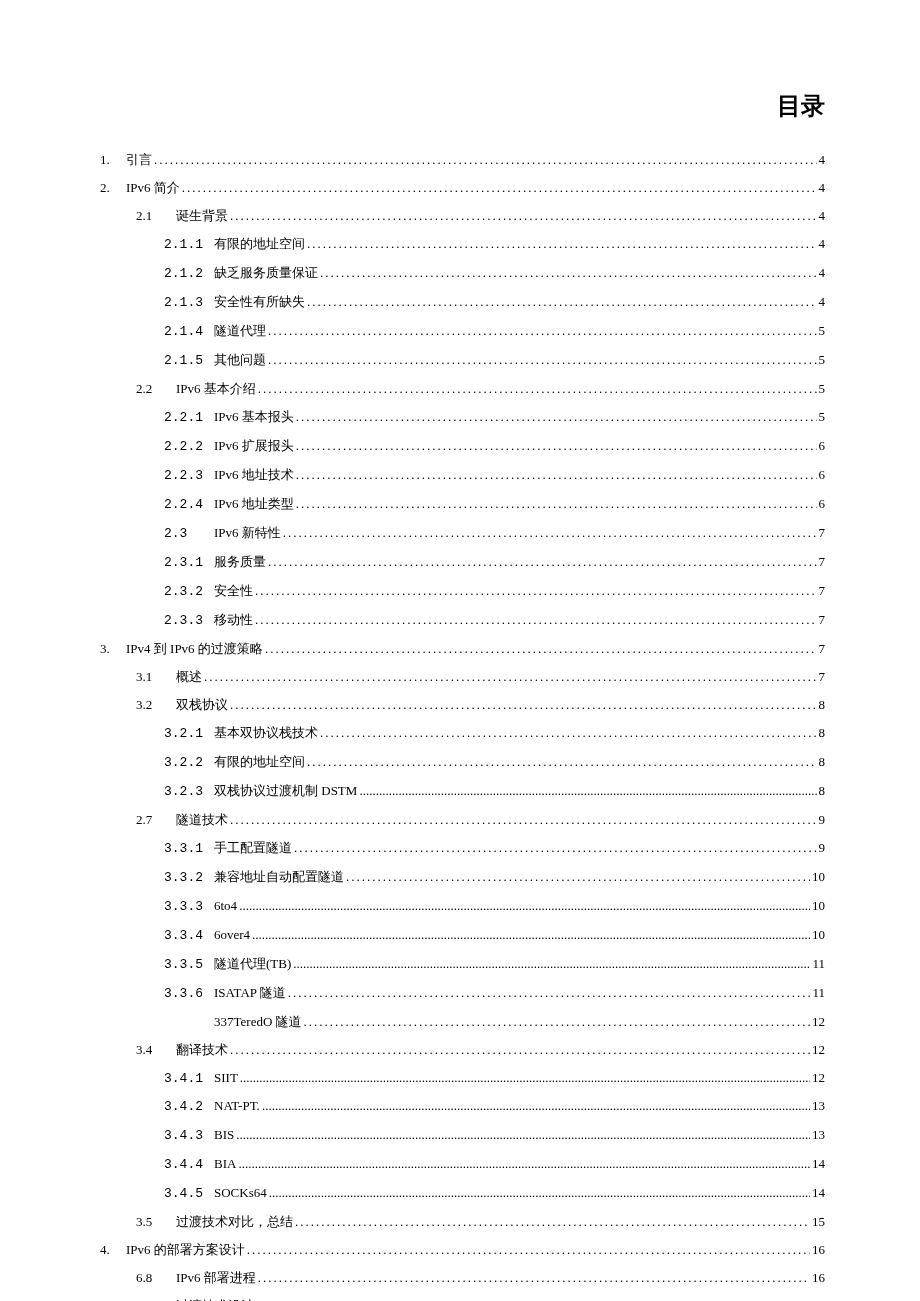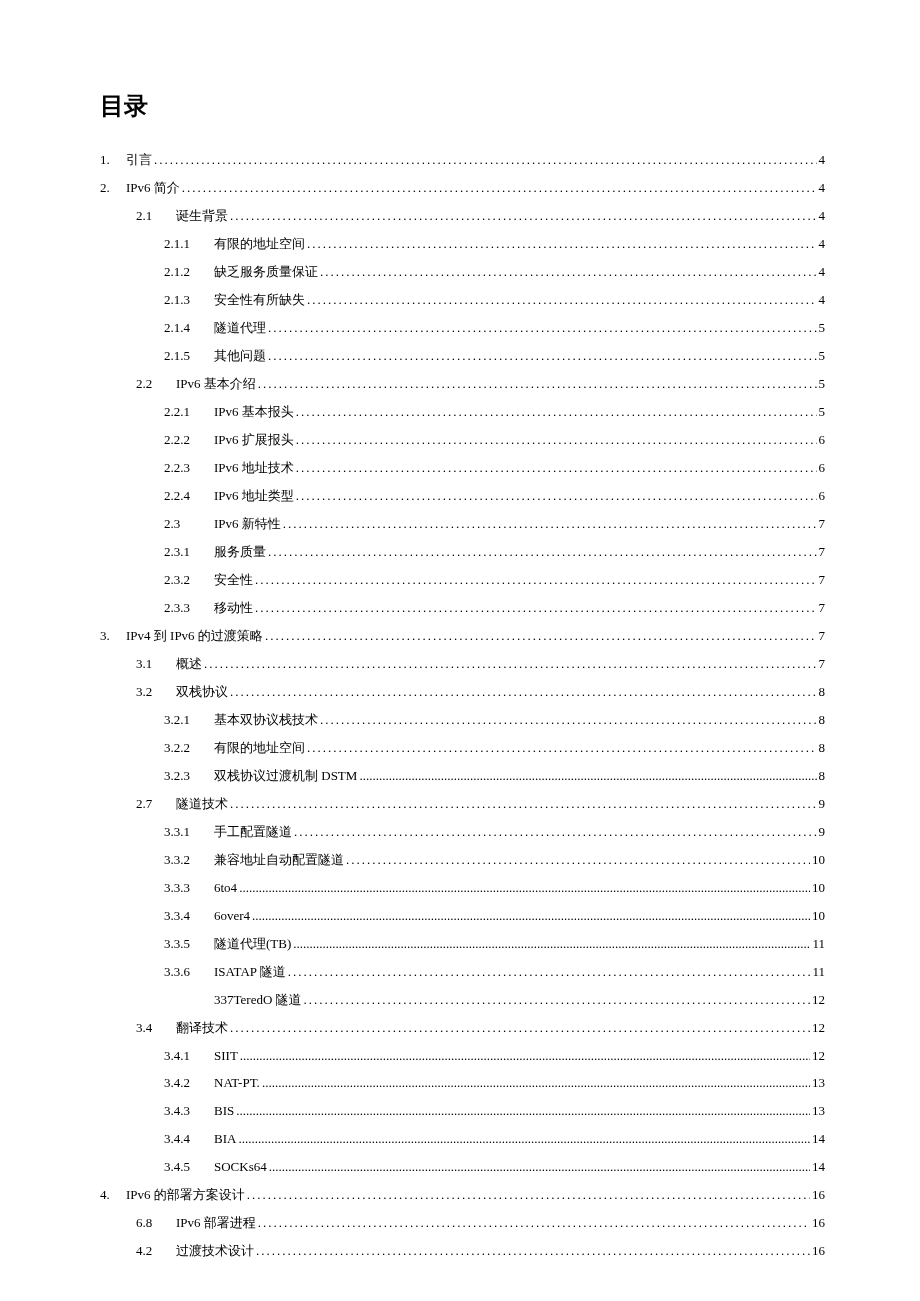--- a/index.html
+++ b/index.html
@@ -10,21 +10,21 @@
     body {
       background: #fff;
       font-family: "SimSun", "宋体", serif;
       width: 920px;
       height: 1301px;
       padding: 90px 95px 60px 100px;
       font-size: 13px;
       color: #000;
     }
     .title {
-      text-align: left;
+      text-align: right;
       font-size: 24px;
       font-weight: bold;
       font-family: "SimHei", "黑体", sans-serif;
       margin-bottom: 28px;
     }
     .toc-line {
       display: flex;
       align-items: baseline;
       margin-bottom: 7.2px;
       line-height: 1.6;
@@ -37,20 +37,21 @@
       min-width: 26px;
       flex-shrink: 0;
     }
     .num-l1 {
       min-width: 40px;
       flex-shrink: 0;
     }
     .num-l2 {
       min-width: 50px;
       flex-shrink: 0;
+      font-family: Liberation Mono, monospace;
     }
     .toc-label {
       flex-shrink: 0;
       font-family: Liberation Serif, serif;
     }
     .dots {
       flex: 1;
       overflow: hidden;
       letter-spacing: 2px;
       color: #000;
@@ -297,20 +298,26 @@
       <span class="toc-label">BIA</span>
       <span class="dots-tight"></span>
       <span class="page-num">14</span>
     </div>
     <div class="toc-line indent-2">
       <span class="num-l2">3.4.5</span>
       <span class="toc-label">SOCKs64</span>
       <span class="dots-tight"></span>
       <span class="page-num">14</span>
     </div>
+    <div class="toc-line indent-1">
+      <span class="num-l1">3.5</span>
+      <span class="toc-label">过渡技术对比，总结</span>
+      <span class="dots"></span>
+      <span class="page-num">15</span>
+    </div>
     <div class="toc-line indent-0">
       <span class="num-l0">4.</span>
       <span class="toc-label">IPv6 的部署方案设计</span>
       <span class="dots"></span>
       <span class="page-num">16</span>
     </div>
     <div class="toc-line indent-1">
       <span class="num-l1">6.8</span>
       <span class="toc-label">IPv6 部署进程</span>
       <span class="dots"></span>

